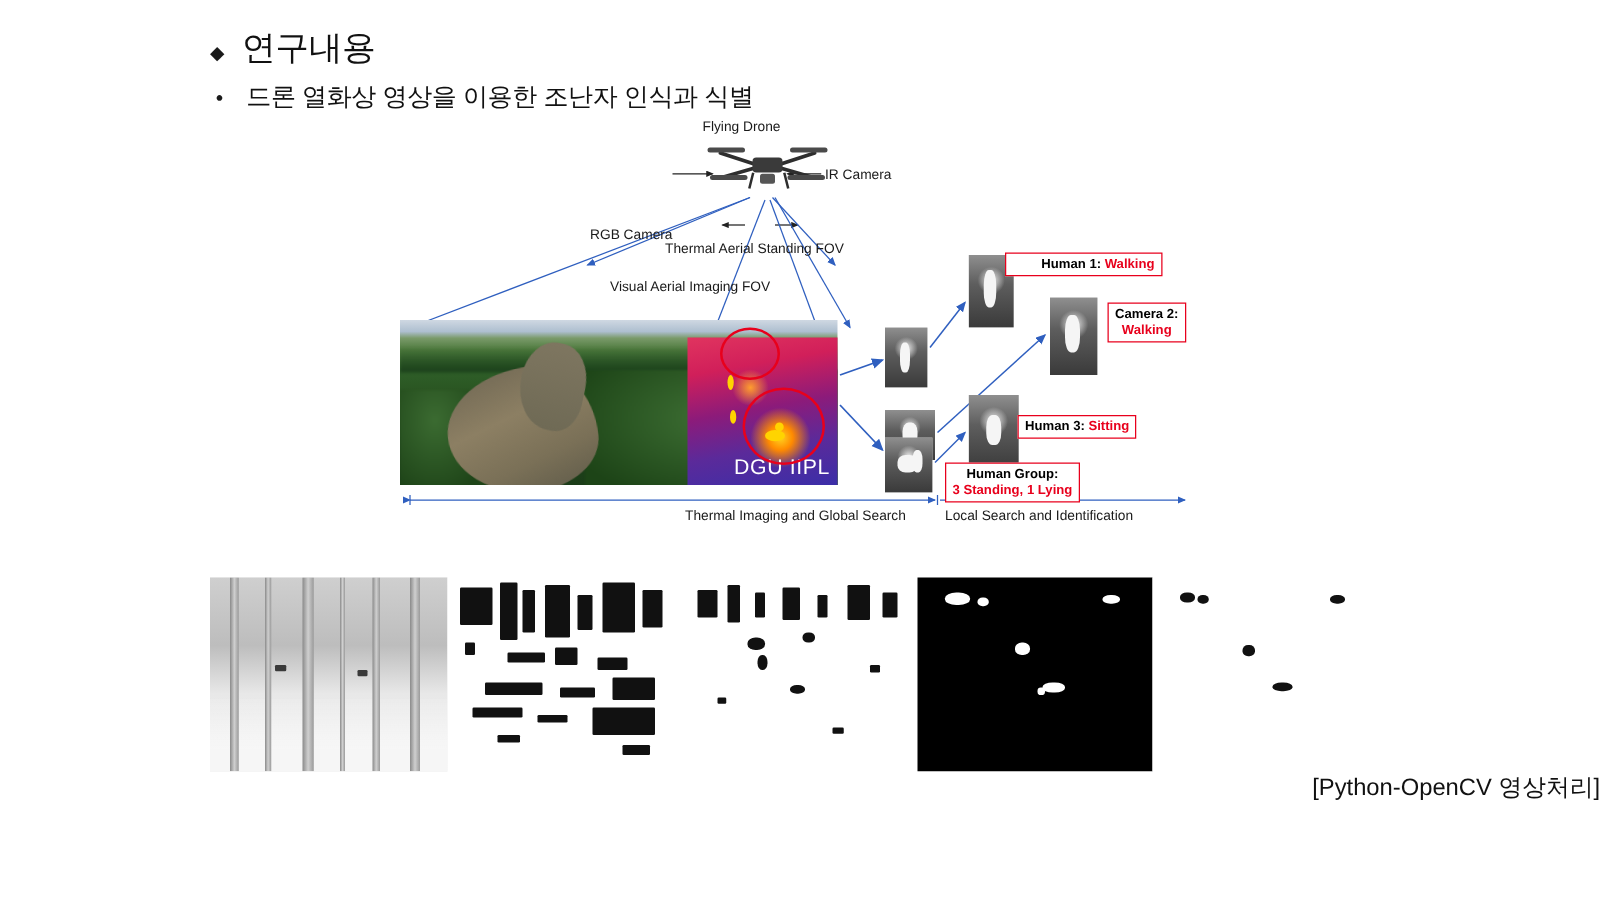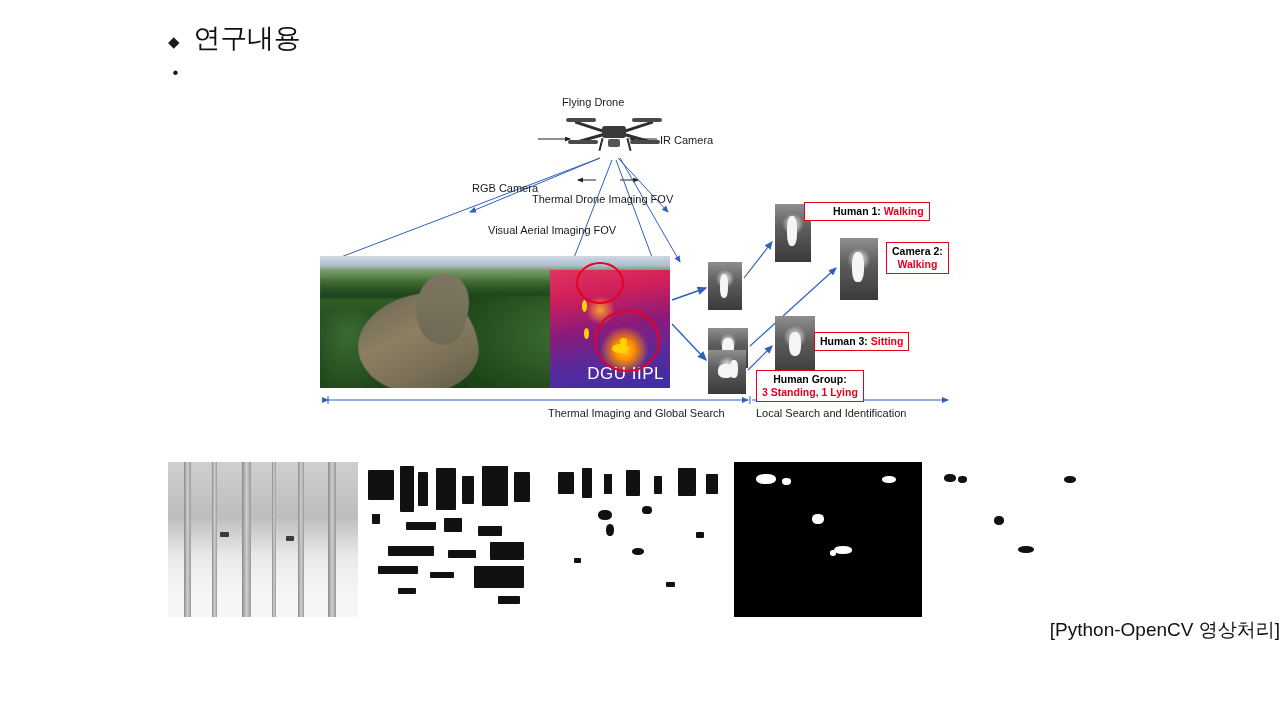--- a/index.html
+++ b/index.html
@@ -315,20 +315,21 @@
 </head>
 <body>
 
 <div class="title-block">
   <div class="title-row">
     <span class="bullet-diamond">◆</span>
     <span class="title-l1">연구내용</span>
   </div>
   <div class="title-row">
     <span class="bullet-dot">•</span>
+    <span class="title-l2">드론 열화상 영상을 이용한 조난자 인식과 식별</span>
   </div>
 </div>
 
 <div class="figure-top">
 
   <svg class="fig-top-svg" viewBox="0 0 640 340">
     <defs>
       <marker id="ah" markerWidth="7" markerHeight="7" refX="6" refY="3" orient="auto">
         <path d="M0,0 L7,3 L0,6 z" fill="#2f5fbf"></path>
       </marker>
@@ -379,21 +380,21 @@
     <div class="prop" style="left:64px; top:28px;"></div>
     <div class="body"></div>
     <div class="cam"></div>
     <div class="leg" style="left:34px; top:26px; transform:rotate(14deg);"></div>
     <div class="leg" style="left:62px; top:26px; transform:rotate(-14deg);"></div>
   </div>
 
   <div class="fig-label lbl-drone">Flying  Drone</div>
   <div class="fig-label lbl-rgb">RGB Camera</div>
   <div class="fig-label lbl-ir">IR Camera</div>
-  <div class="fig-label lbl-thermal-fov">Thermal Drone Imaging FOV</div>
+  <div class="fig-label lbl-thermal-fov">Thermal Aerial Standing FOV</div>
   <div class="fig-label lbl-visual-fov">Visual Aerial Imaging FOV</div>
   <div class="fig-label lbl-bottom-left">Thermal Imaging and Global Search</div>
   <div class="fig-label lbl-bottom-right">Local Search and Identification</div>
 
   <div class="aerial">
     <div class="treeline"></div>
     <div class="bankL"></div>
     <div class="bankR"></div>
     <div class="river"></div>
     <div class="river2"></div>

